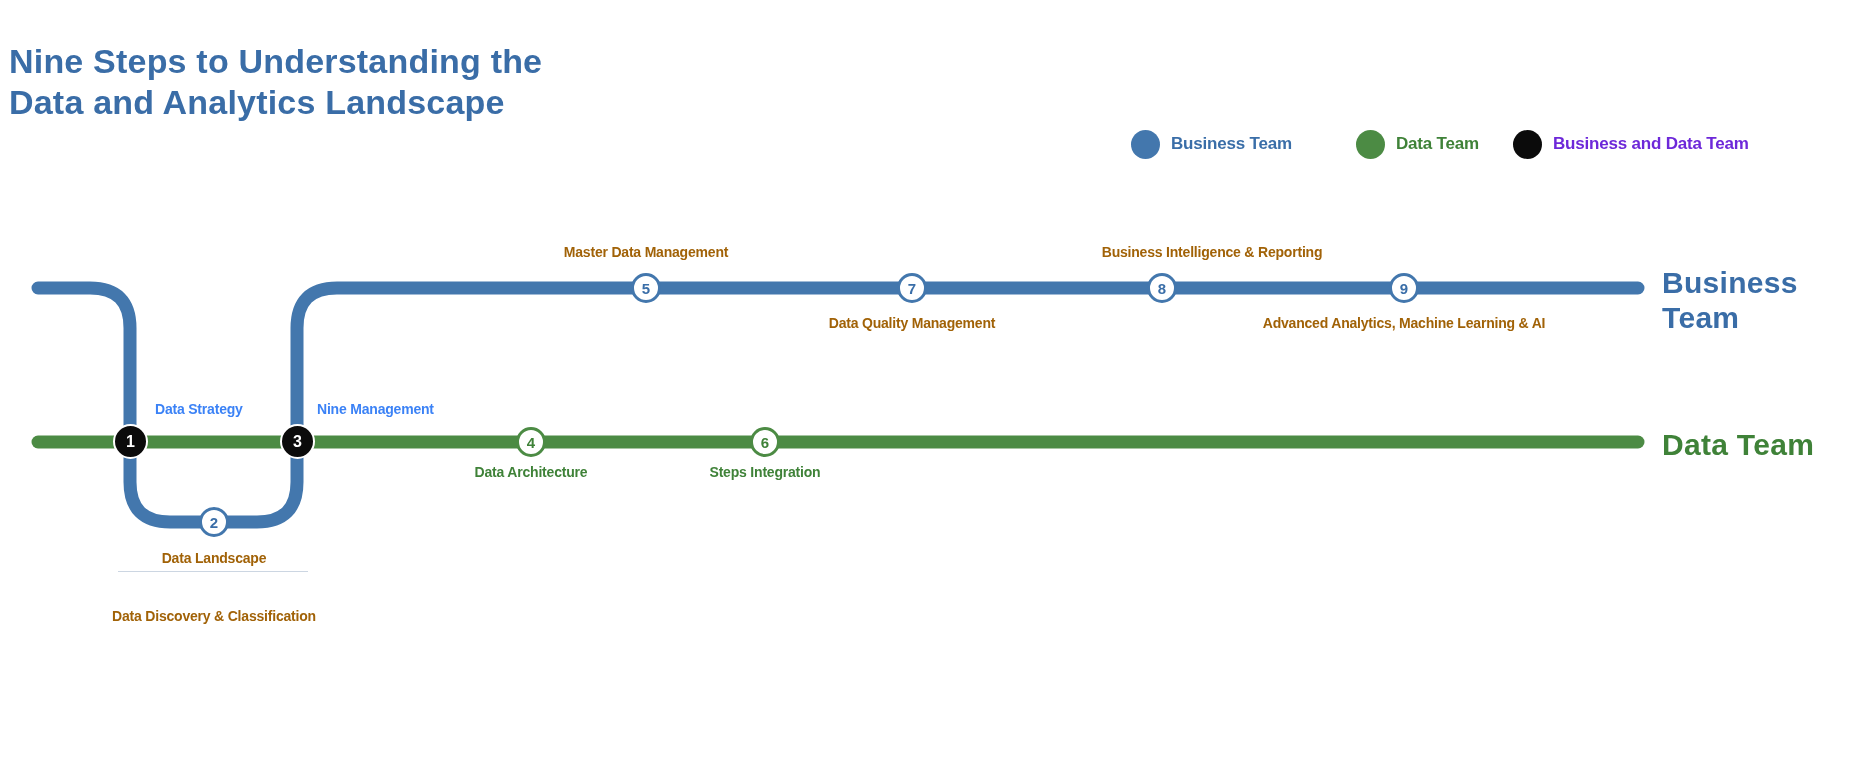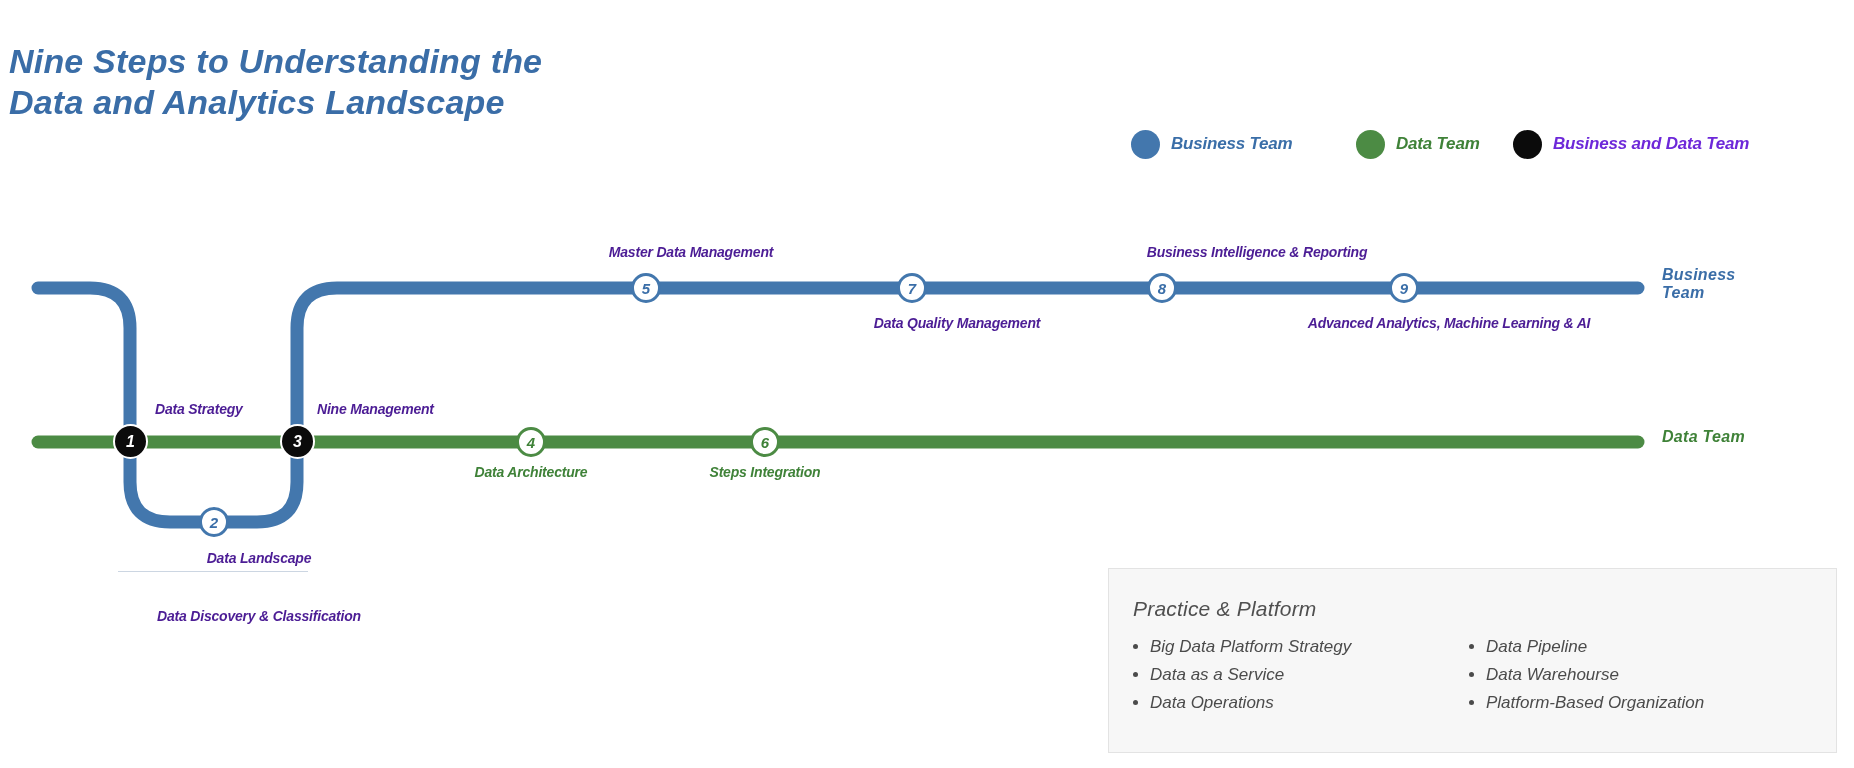--- a/index.html
+++ b/index.html
@@ -1,19 +1,18 @@
 <!DOCTYPE html>
 <html><head>
 <meta charset="utf-8">
 <style>
   html,body{margin:0;padding:0;background:#fff;}
   #canvas{
     position:relative;width:1854px;height:768px;overflow:hidden;background:#ffffff;
     font-family:"Liberation Sans", sans-serif;
-    font-style:italic;
   }
   
   .title{
     position:absolute;left:9px;top:18px;
     font-size:34px;font-weight:bold;line-height:1.2;
     color:#3a6da7;white-space:pre-line;letter-spacing:.2px;
   }
   .subtitle{
     position:absolute;left:10px;top:124px;
     font-size:17.5px;line-height:1.5;color:#6d6d6d;white-space:pre-line;
@@ -38,26 +37,26 @@
     display:flex;align-items:center;justify-content:center;
     background:#fff;font-weight:bold;
   }
   .station.blue{width:30px;height:30px;border:3.5px solid #4377ad;color:#3a6ea8;font-size:15px;}
   .station.green{width:30px;height:30px;border:3.5px solid #4c8b44;color:#3f8238;font-size:15px;}
   .station.black{width:35px;height:35px;border:2.5px solid #fff;background:#0b0b0b;color:#fff;font-size:16px;}
   .map-label{
     position:absolute;font-size:14px;font-weight:bold;letter-spacing:-.2px;white-space:nowrap;
   }
   .map-label.centered{transform:translateX(-50%);}
-  .map-label.blue{color:#4c1d95;margin-left:45px;}
+  .map-label.blue{color:#a16207;}
   .map-label.green{color:#3f8238;}
-  .map-label.black{color:#4c1d95;text-align:right;}
+  .map-label.black{color:#3b82f6;text-align:right;}
   .gov-divider{position:absolute;left:118px;top:571px;width:190px;height:1px;background:#ccd6e2;}
   .line-end-label{
-    position:absolute;font-size:16px;font-weight:bold;line-height:1.15;
+    position:absolute;font-size:30px;font-weight:bold;line-height:1.15;
     white-space:pre-line;letter-spacing:.3px;
   }
   .line-end-label.blue{color:#3a6da7;left:1662px;top:266px;}
   .line-end-label.green{color:#3f8238;left:1662px;top:428px;}
   
   .pp-box{
     position:absolute;left:1108px;top:568px;width:729px;height:185px;
     background:#f7f7f7;border:1px solid #e3e3e3;box-sizing:border-box;
   }
   .pp-title{
@@ -135,27 +134,14 @@
   <div class="map-label green centered" style="left:531px;top:464px;">Data Architecture</div>
   <div class="map-label green centered" style="left:765px;top:464px;">Steps Integration</div>
   <div class="map-label blue centered" style="left:214px;top:550px;">Data Landscape</div>
   <div class="gov-divider"></div>
   <div class="map-label blue centered" style="left:214px;top:608px;">Data Discovery &amp; Classification</div>
 
   <div class="line-end-label blue">Business
 Team</div>
   <div class="line-end-label green">Data Team</div>
 
-  <div class="pp-box">
-    <div class="pp-title">Practice &amp; Platform</div>
-    <ul class="pp-list col1">
-      <li>Big Data Platform Strategy</li>
-      <li>Data as a Service</li>
-      <li>Data Operations</li>
-    </ul>
-    <ul class="pp-list col2">
-      <li>Data Pipeline</li>
-      <li>Data Warehourse</li>
-      <li>Platform-Based Organization</li>
-    </ul>
-  </div>
 
 </div>
 
 </body></html>

